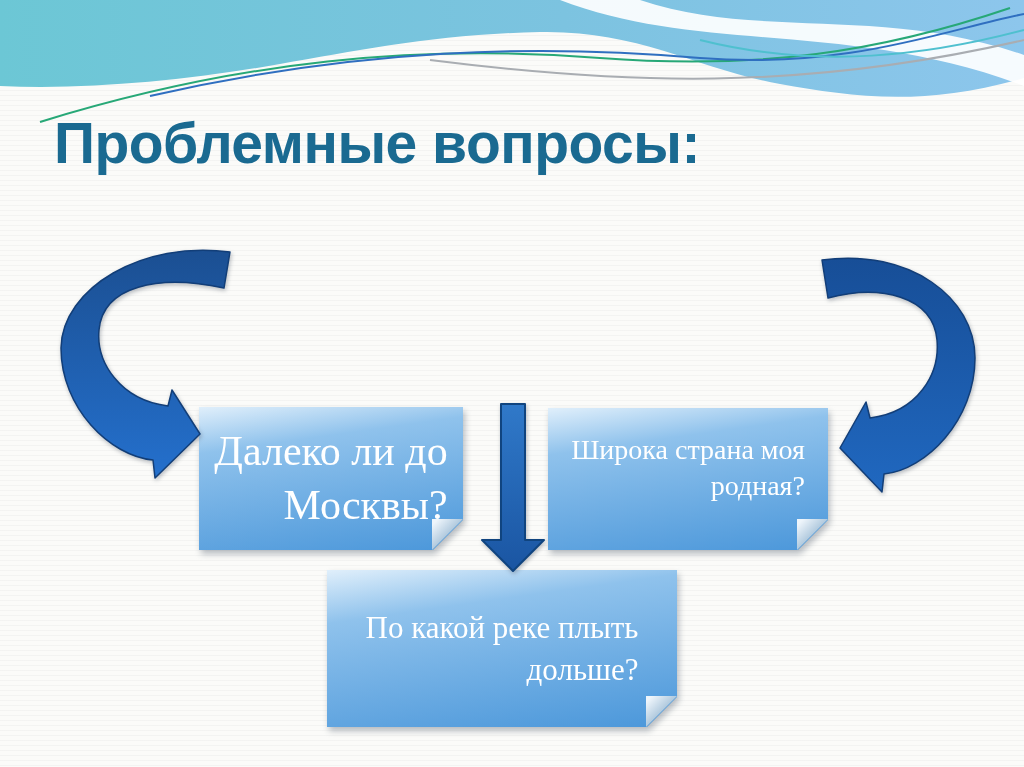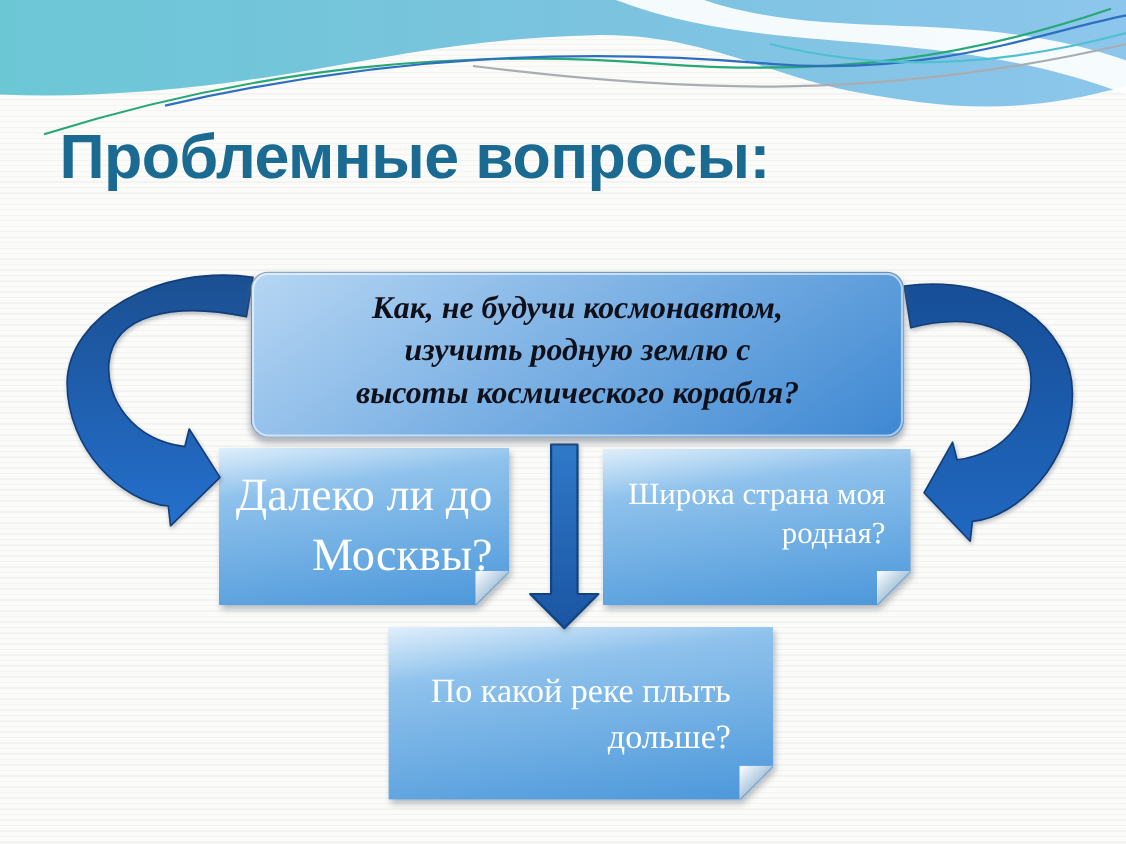--- a/index.html
+++ b/index.html
@@ -43,21 +43,21 @@
     display:flex;align-items:center;justify-content:center;
   }
   .note-text{
     font-family:"Liberation Serif", serif;color:#ffffff;
     text-align:right;white-space:pre-line;
   }
   .note-left{left:199px;top:407px;width:264px;height:143px;}
   .note-left .note-text{font-size:42px;line-height:1.28;}
   .note-right{left:548px;top:408px;width:280px;height:142px;}
   .note-right .note-text{font-size:28px;line-height:1.3;padding-bottom:22px;}
-  .note-bottom{left:327px;top:570px;width:350px;height:157px;margin-left:26px;}
+  .note-bottom{left:327px;top:570px;width:350px;height:157px;}
   .note-bottom .note-text{font-size:31px;line-height:1.35;}
   .fold{
     position:absolute;right:0;bottom:0;width:31px;height:31px;
     clip-path:polygon(0 0,100% 0,0 100%);
     background:linear-gradient(135deg,#eef5fb 10%,#a9c4da 55%,#6f93af 100%);
   }
   .arrow-svg{position:absolute;z-index:2;filter:drop-shadow(1px 2px 2px rgba(80,90,105,0.4));}
 </style>
 </head>
 <body>
@@ -75,25 +75,20 @@
     <path d="M0,0 H1024 V78 C 920,108 850,96 780,84 C 700,70 640,30 540,32 C 440,34 360,50 280,64 C 190,80 90,90 0,86 Z" fill="url(#sky)"></path>
     <path d="M 560,0 C 700,54 850,20 1024,86 L 1024,55 C 880,5 760,40 640,0 Z" fill="#ffffff" opacity="0.92"></path>
     <path d="M 40,122 C 240,60 420,44 600,58 C 760,70 880,52 1010,8" fill="none" stroke="#27a877" stroke-width="2"></path>
     <path d="M 430,60 C 620,84 800,92 1024,40" fill="none" stroke="#a9adb2" stroke-width="2"></path>
     <path d="M 150,96 C 360,48 540,44 700,58 C 850,70 950,28 1024,14" fill="none" stroke="#2f6fc0" stroke-width="2"></path>
     <path d="M 700,40 C 820,70 930,55 1024,30" fill="none" stroke="#4fc0cf" stroke-width="2"></path>
   </svg>
 
   <h1 class="title">Проблемные вопросы:</h1>
 
-  <div class="main-box">
-    <div class="main-text">Как, не будучи космонавтом,
-изучить родную землю с
-высоты космического корабля?</div>
-  </div>
 
   <svg class="arrow-svg" style="left:58px;top:248px" width="175" height="235" viewBox="0 0 175 235">
     <defs>
       <linearGradient id="arrL" x1="0" y1="0" x2="0" y2="1">
         <stop offset="0" stop-color="#1b4f92"></stop>
         <stop offset="1" stop-color="#2470cd"></stop>
       </linearGradient>
     </defs>
     <path d="M 172,4 C 85,-8 4,40 3,100 C 3,160 52,208 95,212 L 97,230 L 142,186 L 114,142 L 110,158 C 62,152 38,114 41,82 C 45,38 100,26 166,40 Z" fill="url(#arrL)" stroke="#123e78" stroke-width="1.5" stroke-linejoin="round"></path>
   </svg>

